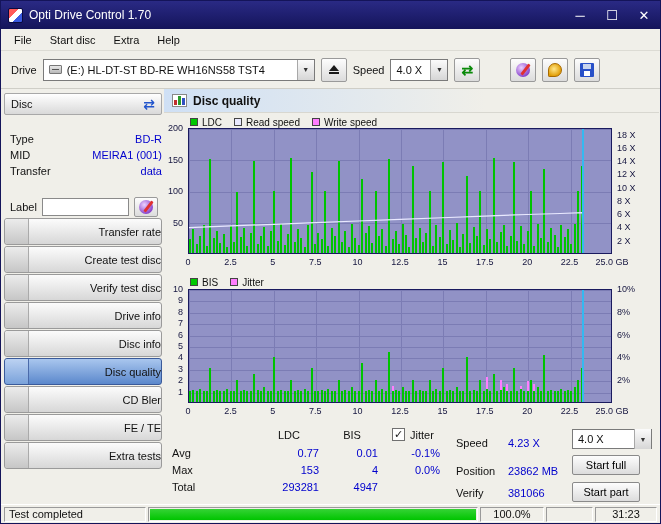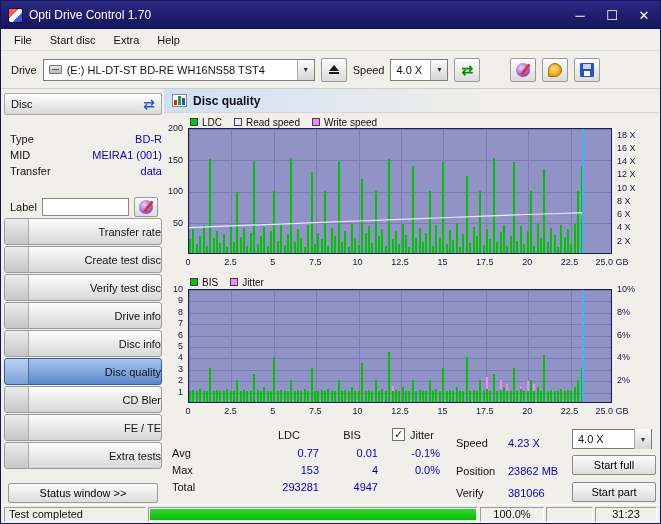--- a/index.html
+++ b/index.html
@@ -106,21 +106,21 @@
   .sval{position:absolute;text-align:right;color:var(--value_blue,#0000cd);}
   .col-ldc{left:95px;width:60px;}
   .col-bis{left:162px;width:52px;}
   .col-jit{left:214px;width:62px;}
   .r0{top:22px;} .r1{top:39px;} .r2{top:56px;}
   .inf-label{position:absolute;left:292px;}
   .inf-val{position:absolute;left:344px;width:85px;color:var(--value_blue,#0000cd);}
   .i0{top:12px;} .i1{top:40px;} .i2{top:62px;}
   .ctrl{position:absolute;left:408px;width:80px;height:20px;}
   .ctrl.sel{top:4px;}
-  .pbtn{background:linear-gradient(#fdfdfd,#dcdcdc);border:1px solid #8a8a8a;border-radius:2px;font:inherit;display:flex;align-items:center;justify-content:center;width:84px;height:20px;position:absolute;left:408px;}
+  .pbtn{background:linear-gradient(#fdfdfd,#dcdcdc);border:1px solid #8a8a8a;border-radius:2px;font:inherit;display:flex;align-items:center;justify-content:center;width:68px;height:20px;position:absolute;left:408px;}
   .b1{top:30px;} .b2{top:57px;}
 
   
   .statusbar{position:absolute;left:0;right:0;bottom:0;height:19px;background:#f0efe9;border-top:1px solid #fff;display:flex;align-items:center;gap:2px;padding:1px 3px;}
   .sb-cell{height:15px;border:1px solid;border-color:#9a9a9a #ffffff #ffffff #9a9a9a;display:flex;align-items:center;padding:0 4px;background:#f0efe9;}
   .sb-text{width:142px;}
   .sb-progress{width:330px;padding:1px;}
   .sb-progress .fill{height:100%;background:linear-gradient(#35d435,var(--progress_green,#00c400));}
   .sb-pct{width:64px;justify-content:center;}
   .sb-fill{flex:1;}
@@ -237,21 +237,20 @@
         </div>
       <div class="sbtn">
           <span class="icon-cell"></span>
           <span>FE / TE</span>
         </div>
       <div class="sbtn">
           <span class="icon-cell"></span>
           <span>Extra tests</span>
         </div>
     </div>
-    <button class="status-btn">Status window &gt;&gt;</button>
   </div>
 
   <div class="main">
     <div class="main-header">
       <span class="chart-ico">
           <i></i>
           <i></i>
           <i></i>
         </span>
       <span>Disc quality</span>

